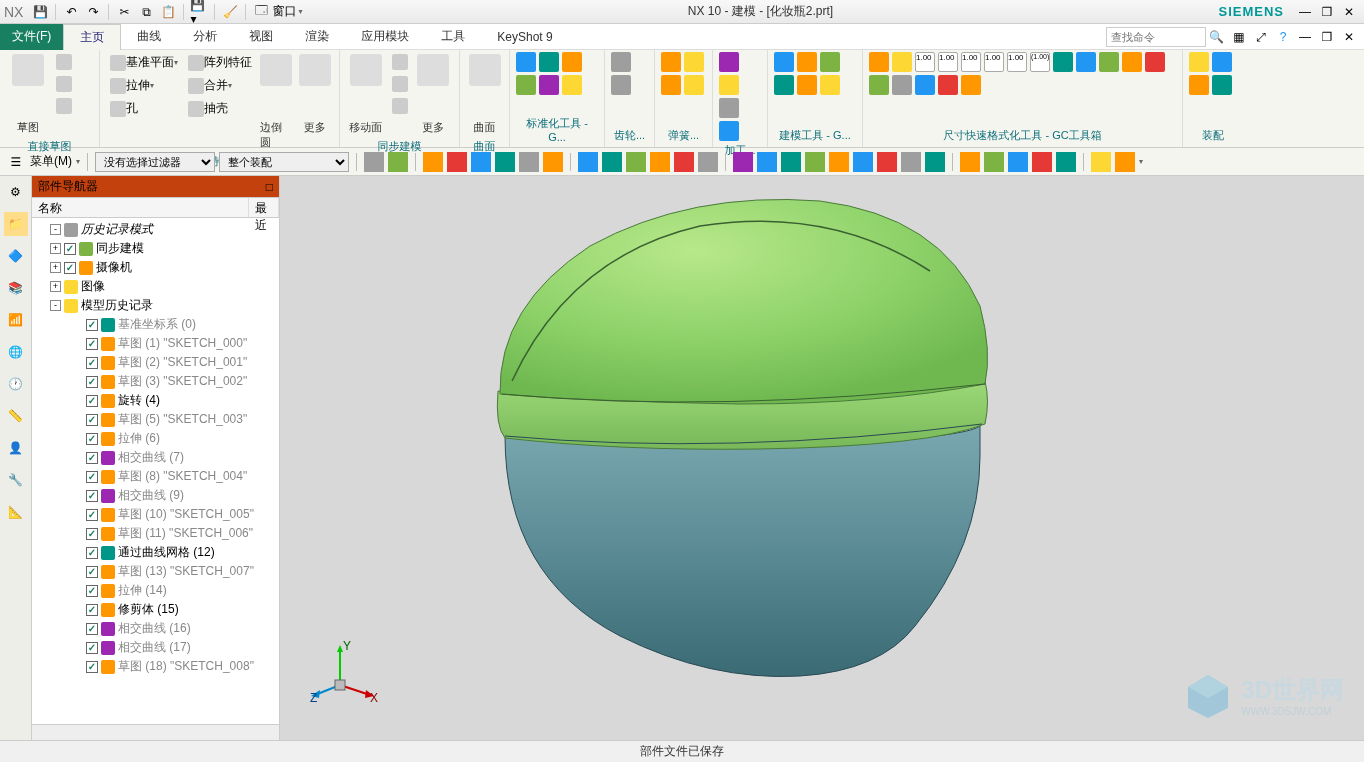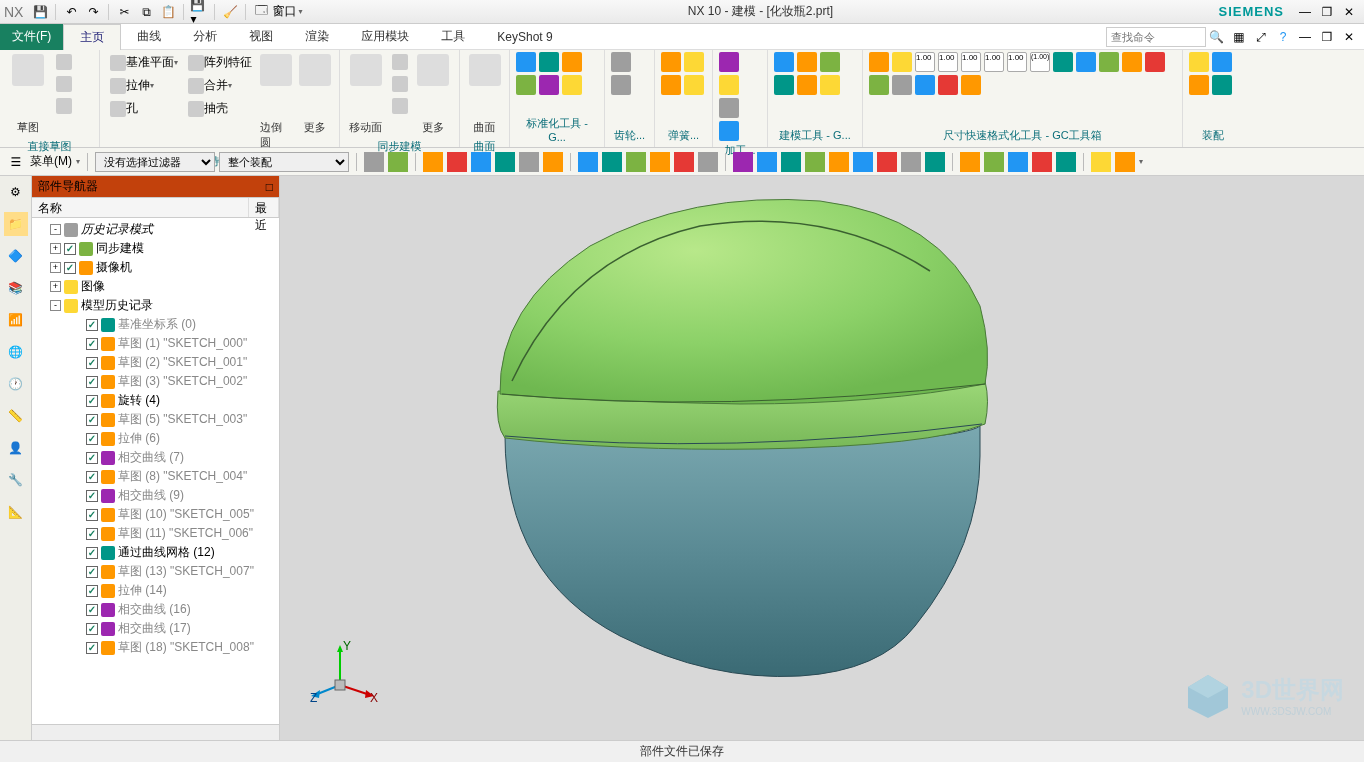--- a/index.html
+++ b/index.html
@@ -504,20 +504,26 @@
         </div>
         <div class="tree-item indent2">
           <span style="width:11px;display:inline-block;"></span>
           <span class="chk on"></span>
           <span class="ti c-orange"></span>
           <span style="color:#888;">拉伸 (14)</span>
         </div>
         <div class="tree-item indent2">
           <span style="width:11px;display:inline-block;"></span>
           <span class="chk on"></span>
+          <span class="ti c-orange"></span>
+          <span style="color:#000;">修剪体 (15)</span>
+        </div>
+        <div class="tree-item indent2">
+          <span style="width:11px;display:inline-block;"></span>
+          <span class="chk on"></span>
           <span class="ti c-purple"></span>
           <span style="color:#888;">相交曲线 (16)</span>
         </div>
         <div class="tree-item indent2">
           <span style="width:11px;display:inline-block;"></span>
           <span class="chk on"></span>
           <span class="ti c-purple"></span>
           <span style="color:#888;">相交曲线 (17)</span>
         </div>
         <div class="tree-item indent2">

